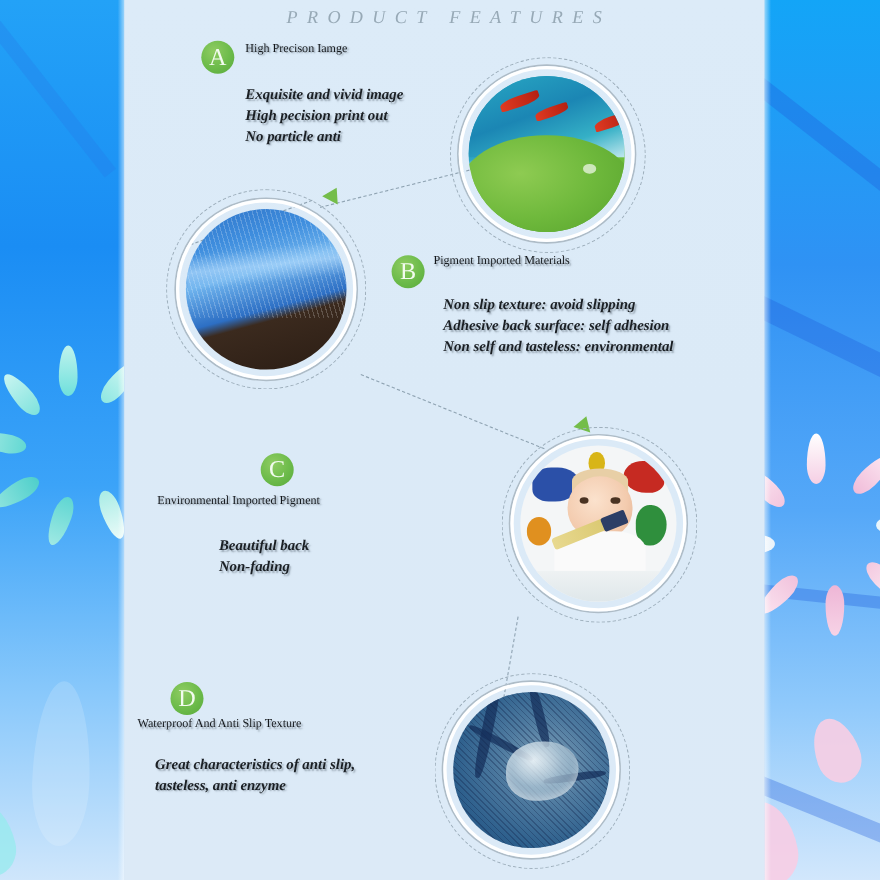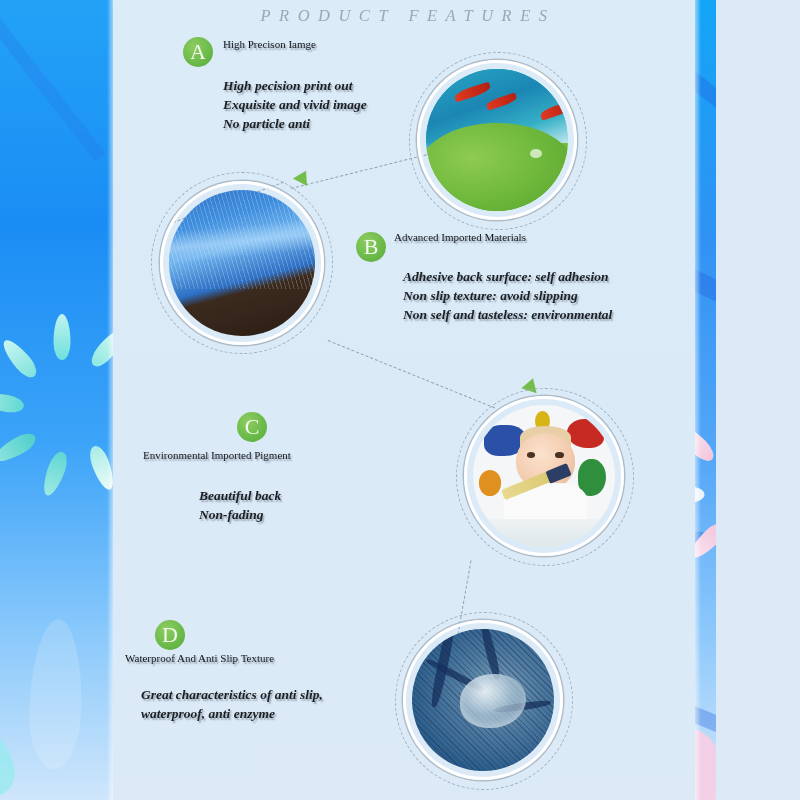--- a/index.html
+++ b/index.html
@@ -1,21 +1,21 @@
 <!DOCTYPE html>
 <html><head>
 <meta charset="utf-8">
 <style>
   html,body{margin:0;padding:0;}
   body{
     width:800px;height:800px;overflow:hidden;
     font-family:"Liberation Serif", serif;
     background:#dceaf7;
   }
-  .poster{position:relative;width:716px;height:800px;overflow:hidden;}
+  .poster{position:relative;width:800px;height:800px;overflow:hidden;}
 
   
   .band{position:absolute;top:0;height:800px;overflow:hidden;}
   .band-left{left:0;width:113px;
     background:linear-gradient(180deg,#23a2f7 0%,#1a8df4 28%,#3ba3f8 55%,#86c7fb 78%,#cfe6fb 100%);}
   .band-right{left:695px;width:105px;
     background:linear-gradient(180deg,#13a5f7 0%,#2f92f4 30%,#55a8f8 58%,#8fc9fb 80%,#d2e7fc 100%);}
   .band-inner-edge{position:absolute;top:0;height:800px;width:6px;
     background:linear-gradient(90deg,rgba(255,255,255,0) 0%,rgba(255,255,255,.55) 100%);}
   .band-left .band-inner-edge{right:0;}
@@ -195,22 +195,22 @@
 
     <div class="dash" style="left:215px;top:340px;width:180px;transform:rotate(22deg);"></div>
     <div class="arrow" style="left:410px;top:378px;transform:rotate(18deg);"></div>
 
     <div class="dash" style="left:358px;top:560px;width:80px;transform:rotate(100deg);"></div>
     <div class="arrow" style="left:311px;top:690px;transform:rotate(6deg);"></div>
 
     <div class="badge" style="left:70px;top:37px;">A</div>
     <div class="heading" style="left:110px;top:38px;">High Precison Iamge</div>
     <div class="lines" style="left:110px;top:76px;">
+      <div>Exquisite and vivid image</div>
       <div>High pecision print out</div>
-      <div>Exquisite and vivid image</div>
       <div>No particle anti</div>
     </div>
 
     <div class="circ-wrap" style="left:296px;top:52px;width:180px;height:180px;">
       <div class="ring-dashed" style="left:0;top:0;width:176px;height:176px;"></div>
       <div class="ring-solid" style="left:8px;top:8px;width:154px;height:154px;"></div>
       <div class="photo ph-a" style="left:17px;top:17px;width:142px;height:142px;">
         <div class="water"></div>
         <div class="koi k1"></div>
         <div class="koi k2"></div>
@@ -223,24 +223,24 @@
     <div class="circ-wrap" style="left:38px;top:172px;width:185px;height:185px;">
       <div class="ring-dashed" style="left:0;top:0;width:180px;height:180px;"></div>
       <div class="ring-solid" style="left:9px;top:9px;width:158px;height:158px;"></div>
       <div class="photo ph-b" style="left:18px;top:18px;width:146px;height:146px;">
         <div class="weave"></div>
         <div class="sheen"></div>
       </div>
     </div>
 
     <div class="badge" style="left:243px;top:232px;">B</div>
-    <div class="heading" style="left:281px;top:231px;">Advanced Imported Materials</div>
+    <div class="heading" style="left:281px;top:231px;">Pigment Imported Materials</div>
     <div class="lines" style="left:290px;top:267px;">
+      <div>Non slip texture: avoid slipping</div>
       <div>Adhesive back surface: self adhesion</div>
-      <div>Non slip texture: avoid slipping</div>
       <div>Non self and tasteless: environmental</div>
     </div>
 
     <div class="badge" style="left:124px;top:412px;">C</div>
     <div class="heading" style="left:30px;top:449px;">Environmental Imported Pigment</div>
     <div class="lines" style="left:86px;top:486px;">
       <div>Beautiful back</div>
       <div>Non-fading</div>
     </div>
 
@@ -261,21 +261,21 @@
         <div class="brush"></div>
         <div class="ferrule"></div>
         <div class="floor"></div>
       </div>
     </div>
 
     <div class="badge" style="left:42px;top:620px;">D</div>
     <div class="heading" style="left:12px;top:652px;">Waterproof And Anti Slip Texture</div>
     <div class="lines" style="left:28px;top:685px;">
       <div>Great characteristics of anti slip,</div>
-      <div>waterproof, anti enzyme</div>
+      <div>tasteless, anti enzyme</div>
     </div>
 
     <div class="circ-wrap" style="left:282px;top:612px;width:180px;height:180px;">
       <div class="ring-dashed" style="left:0;top:0;width:176px;height:176px;"></div>
       <div class="ring-solid" style="left:8px;top:8px;width:154px;height:154px;"></div>
       <div class="photo ph-d" style="left:17px;top:17px;width:142px;height:142px;">
         <div class="vein" style="left:18%;top:-6%;width:7%;height:62%;transform:rotate(12deg);"></div>
         <div class="vein" style="left:52%;top:-4%;width:6%;height:40%;transform:rotate(-14deg);"></div>
         <div class="vein" style="left:8%;top:30%;width:46%;height:5%;transform:rotate(28deg);"></div>
         <div class="vein" style="left:58%;top:52%;width:40%;height:5%;transform:rotate(-8deg);"></div>

